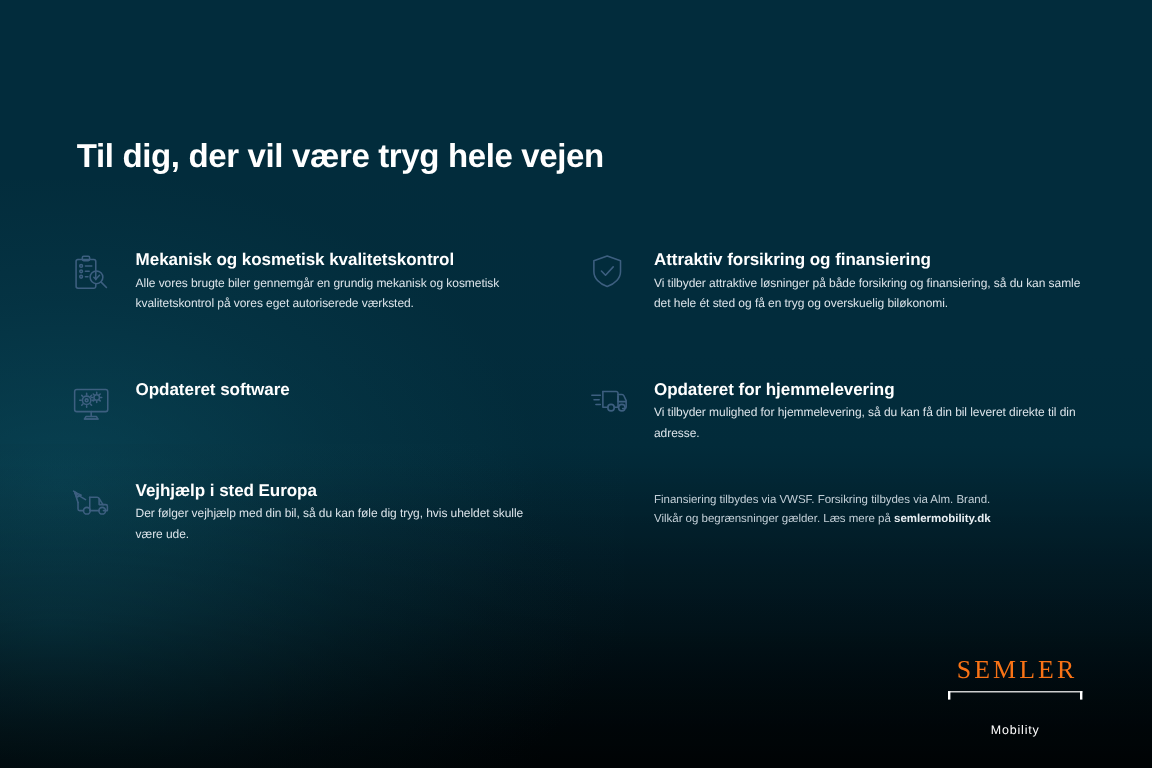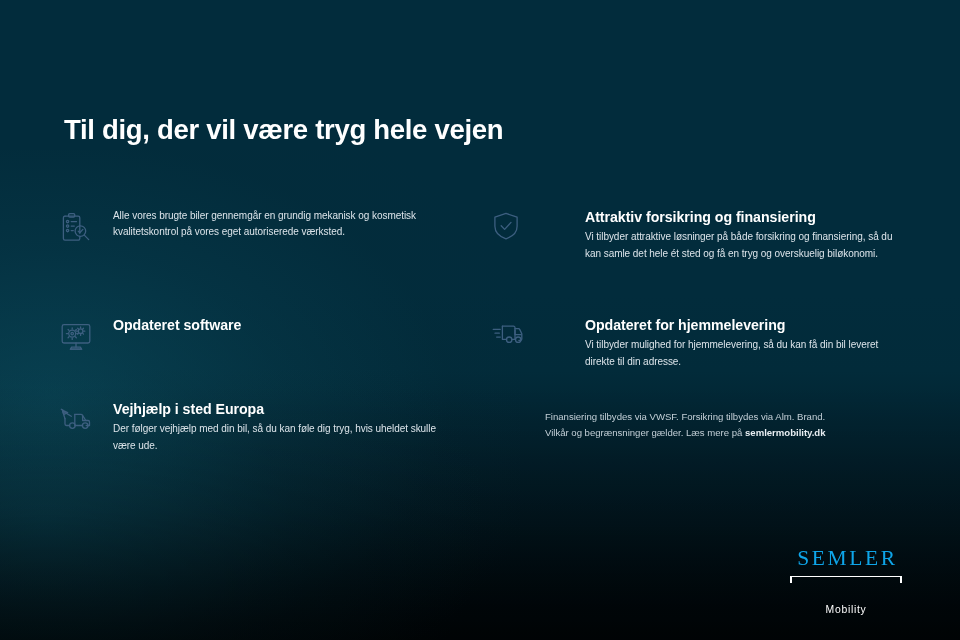--- a/index.html
+++ b/index.html
@@ -128,21 +128,21 @@
   
   .col-left  { left: 58px; }
   .col-right { left: 490px; }
 
   .row1 { top: 208px; }
   .row2-left  { top: 316px; }
   .row2-right { top: 316px; }
   .row3-left  { top: 400px; }
 
   .w-left  { width: 400px; }
-  .w-right { width: 420px; gap: 40px; }
+  .w-right { width: 420px; }
 
   
   .disclaimer {
     position: absolute;
     left: 545px;
     top: 409px;
     width: 350px;
     font-size: 9.6px;
     font-weight: 400;
     line-height: 1.62;
@@ -156,21 +156,21 @@
     position: absolute;
     left: 790px;
     top: 548px;
     width: 112px;
     text-align: center;
   }
   .logo .wordmark {
     font-family: "Liberation Serif", serif;
     font-size: 21.5px;
     font-weight: 400;
-    color: #0ea5e9;
+    color: #f97316;
     letter-spacing: 2.6px;
     line-height: 1;
     padding-left: 3px;
   }
   .logo .bracket {
     position: relative;
     height: 9px;
     margin-top: 6px;
   }
   .logo .bracket .bar {
@@ -220,20 +220,21 @@
         <circle cx="9.6" cy="11.6" r="1.15"></circle>
         <circle cx="9.6" cy="16.1" r="1.15"></circle>
         <circle cx="9.6" cy="20.6" r="1.15"></circle>
         <path d="M13.2 11.6h5.3M13.2 16.1h3.1M13.2 20.6h2.1"></path>
         <circle cx="22.4" cy="21.1" r="5.3"></circle>
         <path d="M20.2 21.1l1.6 1.6 3.1-3.3"></path>
         <path d="M26.3 25.1l4.4 4.5"></path>
       </svg>
     </div>
     <div class="texts">
+      <h3>Mekanisk og kosmetisk kvalitetskontrol</h3>
       <p>Alle vores brugte biler gennemgår en grundig mekanisk og kosmetisk kvalitetskontrol på vores eget autoriserede værksted.</p>
     </div>
   </div>
 
   <div class="feature col-left row2-left w-left">
     <div class="icon-wrap">
       <svg width="36" height="36" viewBox="0 0 36 36" fill="none" stroke="#3d5f80" stroke-width="1.3" stroke-linecap="round" stroke-linejoin="round">
         <rect x="4.2" y="6.6" width="27.6" height="18.4" rx="1.8"></rect>
         <path d="M18 25v4.1"></path>
         <path d="M12.4 31.2h11.2"></path>

